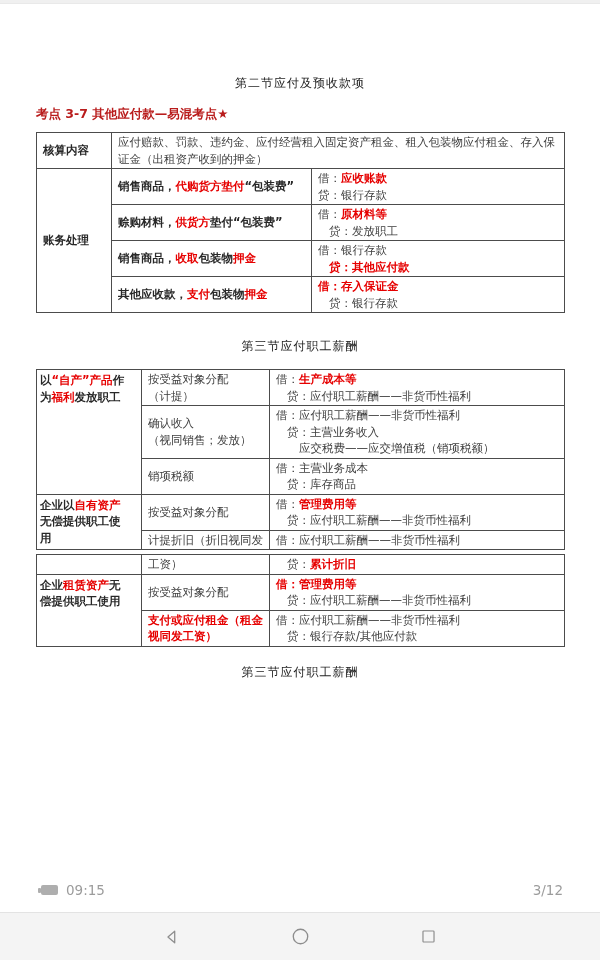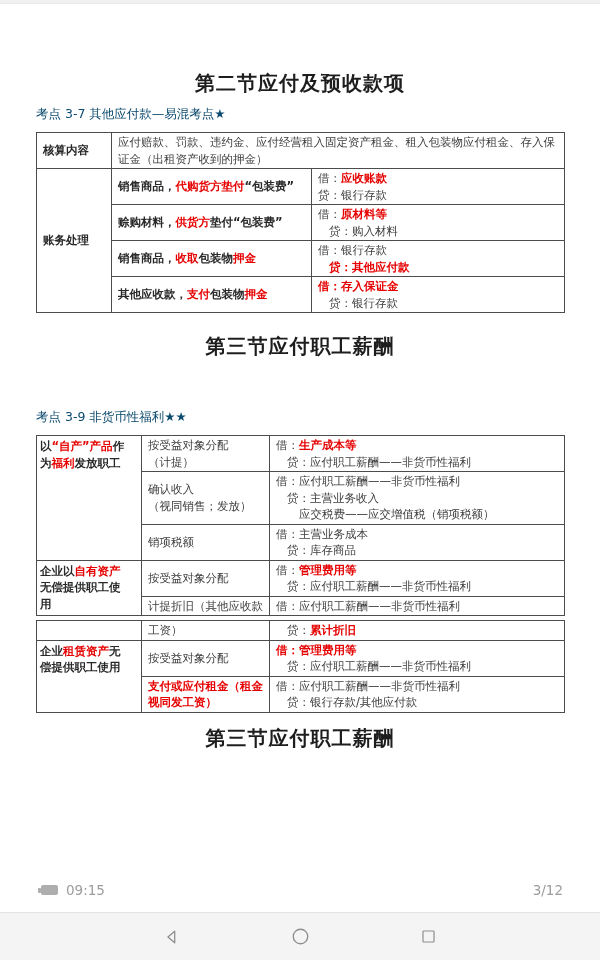--- a/index.html
+++ b/index.html
@@ -1,22 +1,22 @@
 <!DOCTYPE html>
 <html style="--red: #e60000;"><head>
 <meta charset="utf-8">
 <style>
   html,body{margin:0;padding:0}
   body{width:600px;height:960px;position:relative;overflow:hidden;background:#fff;
        font-family:"DejaVu Sans","Liberation Sans",sans-serif;color:#3d3d3d;}
   .topstrip{position:absolute;top:0;left:0;right:0;height:3px;background:#f0f0f0;border-bottom:1px solid #e9e9e9}
   .content{position:absolute;left:36px;top:0;width:528px}
-  .sec-title{font-size:20px;line-height:26px;font-weight:700;color:#1d1d1d;text-align:center;letter-spacing:1px}
+  .sec-title{font-size:12px;line-height:26px;font-weight:400;color:#1d1d1d;text-align:center;letter-spacing:1px}
   .t-sec2{margin-top:70px}
-  .topic{font-size:12.5px;line-height:16px;font-weight:400;color:#0c4a6e}
+  .topic{font-size:12.5px;line-height:16px;font-weight:700;color:#b91c1c}
   .t-37{margin-top:10px}
   .t-sec3a{margin-top:20px}
   .t-39{margin-top:50px}
   table{border-collapse:collapse;table-layout:fixed;width:528px;margin-top:10px}
   table, td{border:1px solid #4c4c4c}
   table{border-width:1.5px}
   td{padding:1px 6px;font-size:11.5px;line-height:16.5px;vertical-align:middle;color:#3d3d3d;overflow:hidden}
   .tb2b{margin-top:4px}
   .t-sec3b{margin-top:12px}
   .bold{font-weight:700;color:#282828}
@@ -69,21 +69,21 @@
             <div class="line"><span>借：</span><span class="red">应收账款</span></div>
             <div class="line"><span>贷：银行存款</span></div>
           </td>
     </tr>
     <tr>
       <td class="bold">
             <div class="line"><span>赊购材料，</span><span class="red">供货方</span><span>垫付“包装费”</span></div>
           </td>
       <td>
             <div class="line"><span>借：</span><span class="red">原材料等</span></div>
-            <div class="line ind1"><span>贷：购入材料</span></div>
+            <div class="line ind1"><span>贷：发放职工</span></div>
           </td>
     </tr>
     <tr>
       <td class="bold">
             <div class="line"><span>销售商品，</span><span class="red">收取</span><span>包装物</span><span class="red">押金</span></div>
           </td>
       <td>
             <div class="line"><span>借：银行存款</span></div>
             <div class="line ind1"><span class="red">贷：其他应付款</span></div>
           </td>
@@ -94,21 +94,20 @@
           </td>
       <td>
             <div class="line"><span class="red">借：存入保证金</span></div>
             <div class="line ind1"><span>贷：银行存款</span></div>
           </td>
     </tr>
   </tbody>
     </table>
 
   <div class="sec-title t-sec3a">第三节应付职工薪酬</div>
-  <div class="topic t-39">考点 3-9 非货币性福利★★</div>
 
   <table>
     <colgroup>
         <col class="w105">
         <col class="w128">
         <col class="w295">
       </colgroup>
     <tbody>
         <tr>
       <td rowspan="3" class="bold vtop grp">
@@ -150,21 +149,21 @@
       <td class="c">
             <div class="line"><span>按受益对象分配</span></div>
           </td>
       <td>
             <div class="line"><span>借：</span><span class="red">管理费用等</span></div>
             <div class="line ind1"><span>贷：应付职工薪酬——非货币性福利</span></div>
           </td>
     </tr>
     <tr>
       <td>
-            <div class="line"><span>计提折旧（其他应收款</span></div>
+            <div class="line"><span>计提折旧（折旧视同发</span></div>
           </td>
       <td>
             <div class="line"><span>借：应付职工薪酬——非货币性福利</span></div>
           </td>
     </tr>
   </tbody>
     </table>
 
   <table class="tb2b">
     <colgroup>

